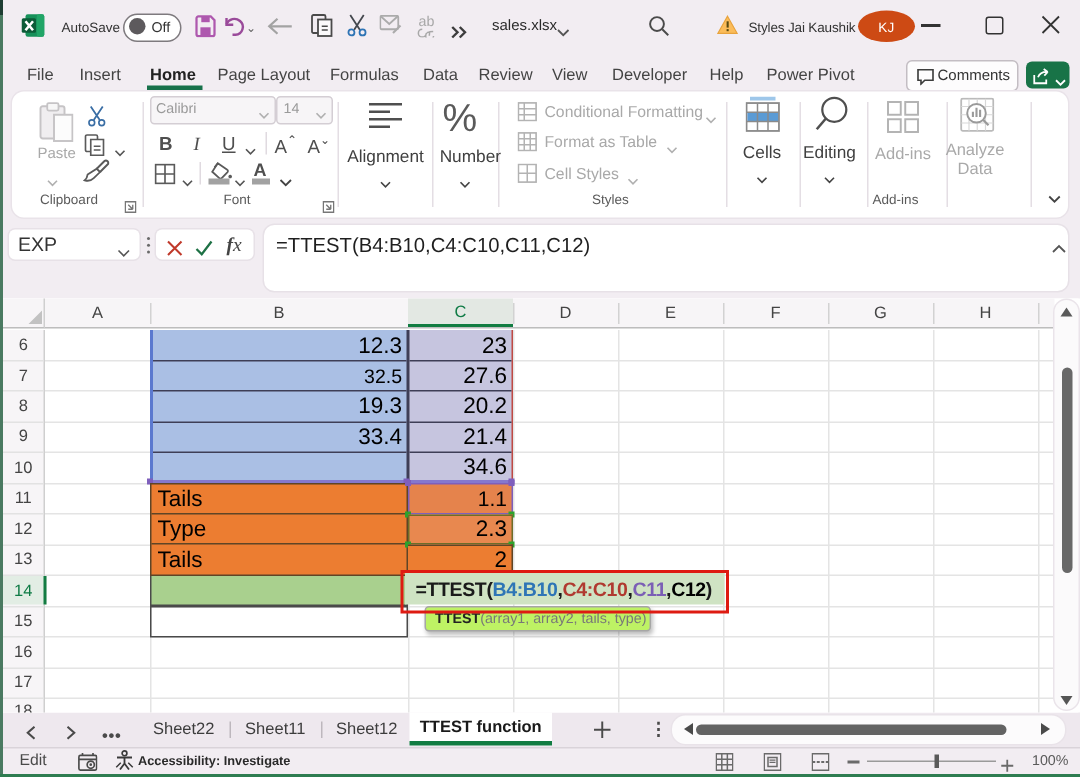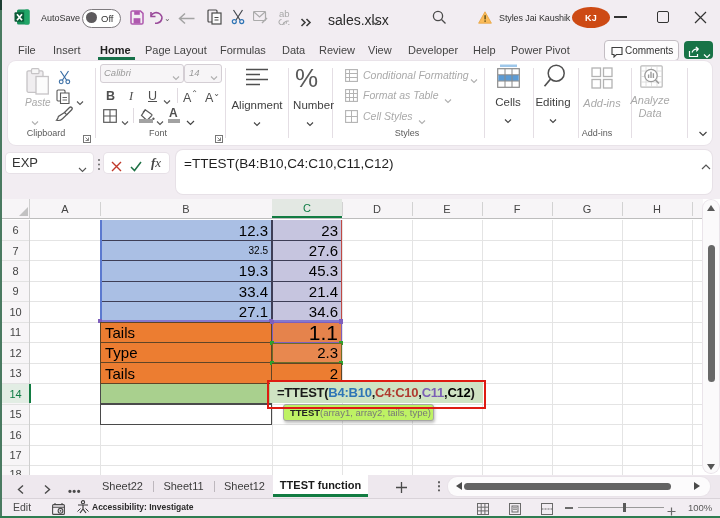--- a/index.html
+++ b/index.html
@@ -1,21 +1,21 @@
 <!DOCTYPE html>
 <html><head><meta charset="utf-8">
 <style>
 html,body{margin:0;padding:0;}
 #app{position:relative;width:720px;height:518px;background:#fff;font-family:"Liberation Sans",sans-serif;overflow:hidden;}
 .ab{position:absolute;}
 .ctr{display:flex;align-items:center;justify-content:center;}
 .num{text-align:right;padding-right:4px;}
 .glab{font-size:9px;color:#5a5a5a;text-align:center;}
 .gtxt{font-size:11.5px;color:#404040;}
-.greyed{color:#a9a9a9;font-style:italic;}
+.greyed{color:#a9a9a9;}
 </style></head>
 <body>
 <div id="app">
 
 <div class="ab" style="left:0;top:0;width:720px;height:199px;background:#f2edf2"></div>
 <div class="ab" style="left:0;top:475px;width:720px;height:43px;background:#eee8ee"></div>
 
 <div class="ab" style="left:14px;top:9px;width:16px;height:16px">
 <svg width="16" height="16" viewBox="0 0 16 16">
         <rect x="3" y="0.5" width="12.5" height="15" rx="1.5" fill="#17915a"></rect>
@@ -61,35 +61,35 @@
         <path d="M9 12 l5-5" stroke="#ababab" stroke-width="1.4"></path>
       </svg></div>
 <div class="ab" style="left:277px;top:9px">
 <svg width="16" height="16" viewBox="0 0 16 16">
         <text x="2" y="8" font-size="9.5" fill="#a8a8a8" font-family="Liberation Sans">ab</text>
         <path d="M4.5 10.5 a2.6 2.6 0 1 0 2.6 2.6 M12 15 a2.6 2.6 0 1 1 -2.6-2.6 M9.2 12.2 l2.6-0.2 M9.4 12.4 l-0.2 2.4" fill="none" stroke="#a8a8a8" stroke-width="1"></path>
       </svg></div>
 <div class="ab" style="left:300px;top:13px"><svg width="12" height="9" viewBox="0 0 12 9">
         <path d="M1.5 1 L5 4.5 L1.5 8 M6.5 1 L10 4.5 L6.5 8" fill="none" stroke="#3d3d3d" stroke-width="1.6"></path>
       </svg></div>
-<div class="ab" style="left:328px;top:12px;font-size:14px;color:#2b2b2b">sales.xlsx</div>
+<div class="ab" style="left:328px;top:12px;font-size:10px;color:#2b2b2b">sales.xlsx</div>
 <div class="ab" style="left:371px;top:13px;color:#555"><svg width="9" height="9" viewBox="0 0 9 9">
         <path d="M1 3 l3.5 3.5 L8 3" fill="none" stroke="#555" stroke-width="1.2"></path>
       </svg></div>
 <div class="ab" style="left:432px;top:10px"><svg width="15" height="15" viewBox="0 0 15 15">
         <circle cx="6" cy="6" r="4.6" fill="none" stroke="#4a4a4a" stroke-width="1.3"></circle>
         <path d="M9.5 9.5 L13.5 13.5" stroke="#4a4a4a" stroke-width="1.3"></path>
       </svg></div>
 <div class="ab" style="left:478px;top:10px"><svg width="14" height="13" viewBox="0 0 14 13">
         <path d="M7 0.8 L13.4 12.2 H0.6 Z" fill="#fbbc5a" stroke="#e8a33d" stroke-width="0.8"></path>
         <rect x="6.4" y="4.2" width="1.4" height="4.2" fill="#5a4a10"></rect>
         <rect x="6.4" y="9.4" width="1.4" height="1.4" fill="#5a4a10"></rect>
       </svg></div>
 <div class="ab" style="left:499px;top:13px;font-size:9px;letter-spacing:-0.1px;color:#333">Styles Jai Kaushik</div>
-<div class="ab ctr" style="left:572px;top:7px;width:38px;height:21px;border-radius:50%;background:#cd4a14;color:#fff;font-size:9px;font-weight:bold;letter-spacing:.3px">KJ</div>
+<div class="ab ctr" style="left:572px;top:7px;width:38px;height:21px;border-radius:50%;background:#cd4a14;color:#fff;font-size:9px;font-weight:normal;letter-spacing:.3px">KJ</div>
 <div class="ab" style="left:614px;top:16px;width:13px;height:1.5px;background:#333"></div>
 <div class="ab" style="left:657px;top:11px;width:10px;height:10px;border:1.2px solid #333;border-radius:2px"></div>
 <div class="ab" style="left:694px;top:10px"><svg width="13" height="13" viewBox="0 0 13 13">
         <path d="M1 1 L12 12 M12 1 L1 12" stroke="#333" stroke-width="1.2"></path>
       </svg></div>
 
 <div class="ab" style="top:42px;left:0;width:720px;height:16px;font-size:11px;color:#444;line-height:16px">
 <span class="ab" style="left:18px">File</span>
 <span class="ab" style="left:53px">Insert</span>
 <span class="ab" style="left:100px;font-weight:bold;color:#222">Home</span>
@@ -380,47 +380,46 @@
 <div class="ab" style="left:552px;top:220px;width:1px;height:255px;background:#e4e4e4"></div>
 <div class="ab" style="left:622px;top:220px;width:1px;height:255px;background:#e4e4e4"></div>
 <div class="ab" style="left:692px;top:220px;width:1px;height:255px;background:#e4e4e4"></div>
 
 <div class="ab" style="left:100px;top:220px;width:172px;height:102px;background:#aabfe4;border-left:2px solid #5b79cf;border-right:1px solid #3e3e56;box-sizing:border-box"></div>
 <div class="ab" style="left:102px;top:240px;width:169px;height:1px;background:#3e3e56"></div>
 <div class="ab" style="left:102px;top:260px;width:169px;height:1px;background:#3e3e56"></div>
 <div class="ab" style="left:102px;top:281px;width:169px;height:1px;background:#3e3e56"></div>
 <div class="ab" style="left:102px;top:301px;width:169px;height:1px;background:#3e3e56"></div>
 <div class="ab num" style="left:100px;top:220px;width:168px;height:20px;font-size:15px;line-height:21px">12.3</div>
-<div class="ab num" style="left:100px;top:241px;width:168px;height:20px;font-size:10px;line-height:20px">32.5</div>
+<div class="ab num" style="left:100px;top:241px;width:168px;height:20px;font-size:13px;line-height:20px">32.5</div>
 <div class="ab num" style="left:100px;top:261px;width:168px;height:20px;font-size:15px;line-height:20px">19.3</div>
 <div class="ab num" style="left:100px;top:282px;width:168px;height:20px;font-size:15px;line-height:20px">33.4</div>
-<div class="ab num" style="left:100px;top:302px;width:168px;height:20px;font-size:15px;line-height:20px">27.1</div>
 <div class="ab" style="left:272px;top:220px;width:70px;height:102px;background:#c6c5df;border-right:1.5px solid #bf4a44;border-left:1px solid #3e3e56;box-sizing:border-box"></div>
 <div class="ab" style="left:273px;top:240px;width:68px;height:1px;background:#3e3e56"></div>
 <div class="ab" style="left:273px;top:260px;width:68px;height:1px;background:#3e3e56"></div>
 <div class="ab" style="left:273px;top:281px;width:68px;height:1px;background:#3e3e56"></div>
 <div class="ab" style="left:273px;top:301px;width:68px;height:1px;background:#3e3e56"></div>
 <div class="ab num" style="left:272px;top:220px;width:66px;height:20px;font-size:15px;line-height:21px">23</div>
 <div class="ab num" style="left:272px;top:241px;width:66px;height:20px;font-size:15px;line-height:20px">27.6</div>
-<div class="ab num" style="left:272px;top:261px;width:66px;height:20px;font-size:15px;line-height:20px">45.3</div>
+<div class="ab num" style="left:272px;top:261px;width:66px;height:20px;font-size:15px;line-height:20px">20.2</div>
 <div class="ab num" style="left:272px;top:282px;width:66px;height:20px;font-size:15px;line-height:20px">21.4</div>
 <div class="ab num" style="left:272px;top:302px;width:66px;height:20px;font-size:15px;line-height:20px">34.6</div>
 <div class="ab" style="left:100px;top:320px;width:242px;height:1.5px;background:#8578ce"></div>
 <div class="ab" style="left:98px;top:319px;width:4px;height:4px;background:#7e5fbc"></div>
 <div class="ab" style="left:269px;top:319px;width:4px;height:4px;background:#7e5fbc"></div>
 <div class="ab" style="left:339px;top:319px;width:4px;height:4px;background:#7e5fbc"></div>
 
 <div class="ab" style="left:100px;top:322px;width:172px;height:62px;background:#ec7d31;border:1px solid #5f4526;box-sizing:border-box"></div>
 <div class="ab" style="left:101px;top:342px;width:170px;height:1px;background:#5f4526"></div>
 <div class="ab" style="left:101px;top:362px;width:170px;height:1px;background:#5f4526"></div>
 <div class="ab" style="left:105px;top:322px;width:160px;height:20px;font-size:15px;line-height:21px">Tails</div>
 <div class="ab" style="left:105px;top:343px;width:160px;height:20px;font-size:15px;line-height:20px">Type</div>
 <div class="ab" style="left:105px;top:363px;width:160px;height:20px;font-size:15px;line-height:21px">Tails</div>
 <div class="ab" style="left:272px;top:322px;width:70px;height:21px;background:#e5834c;border:1.5px solid #7e5fbc;box-sizing:border-box"></div>
-<div class="ab num" style="left:272px;top:322px;width:66px;height:20px;font-size:21px;line-height:21px">1.1</div>
+<div class="ab num" style="left:272px;top:322px;width:66px;height:20px;font-size:14px;line-height:21px">1.1</div>
 <div class="ab" style="left:270px;top:320px;width:4px;height:4px;background:#7e5fbc"></div>
 <div class="ab" style="left:339px;top:320px;width:4px;height:4px;background:#7e5fbc"></div>
 <div class="ab" style="left:270px;top:341px;width:4px;height:4px;background:#2da32d"></div>
 <div class="ab" style="left:339px;top:341px;width:4px;height:4px;background:#2da32d"></div>
 <div class="ab" style="left:272px;top:343px;width:70px;height:20px;background:#e8884f;border:1.5px solid #6d6d28;box-sizing:border-box"></div>
 <div class="ab num" style="left:272px;top:343px;width:66px;height:19px;font-size:15px;line-height:20px">2.3</div>
 <div class="ab" style="left:270px;top:361px;width:4px;height:4px;background:#2da32d"></div>
 <div class="ab" style="left:339px;top:361px;width:4px;height:4px;background:#2da32d"></div>
 <div class="ab" style="left:272px;top:363px;width:70px;height:21px;background:#ec7d31;border:1px solid #5f4526;border-left:none;box-sizing:border-box"></div>
 <div class="ab num" style="left:272px;top:363px;width:66px;height:20px;font-size:15px;line-height:21px">2</div>

